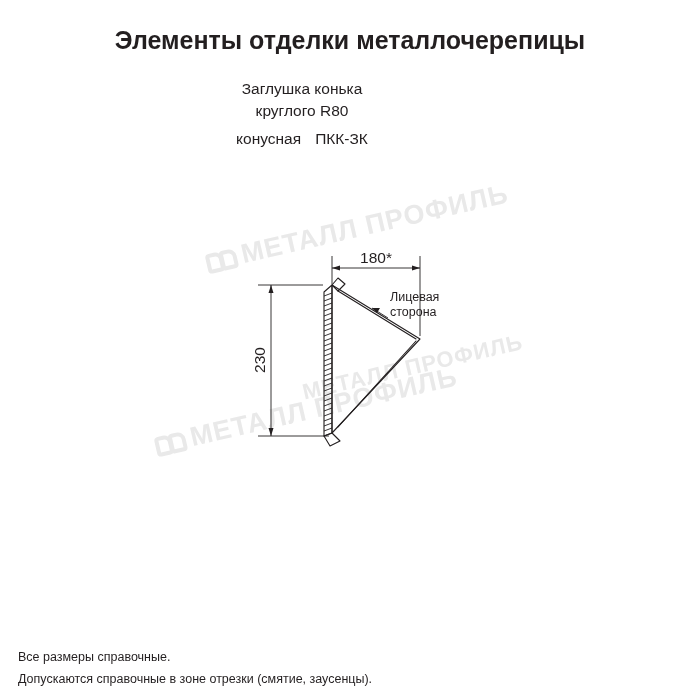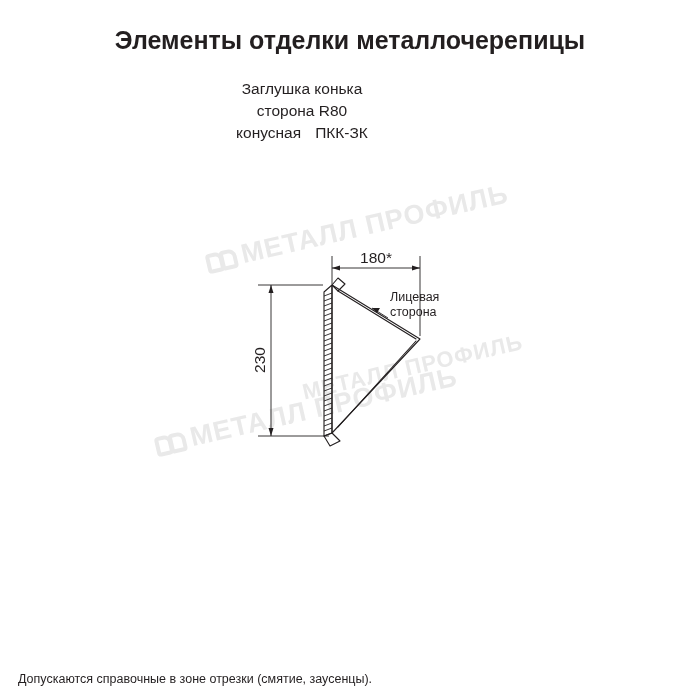--- a/index.html
+++ b/index.html
@@ -38,20 +38,21 @@
     width: 604px;
     text-align: center;
     font-size: 15.5px;
     line-height: 22px;
     color: #231f20;
   }
   .subtitle .ln {
     display: block;
   }
   .subtitle .ln3 {
+    margin-top: 6px;
   }
   .subtitle .code {
     margin-left: 14px;
   }
 
   
   .wm {
     position: absolute;
     color: #e9e9e9;
     font-weight: bold;
@@ -112,21 +113,21 @@
 </style>
 </head>
 <body>
 
 <div class="page">
 
   <div class="title">Элементы отделки металлочерепицы</div>
 
   <div class="subtitle">
     <span class="ln">Заглушка конька</span>
-    <span class="ln">сторона R80</span>
+    <span class="ln">круглого R80</span>
     <span class="ln ln3">
       <span>конусная</span><span class="code">ПКК-ЗК</span>
     </span>
   </div>
 
   <div class="wm wm1">
     <span class="wm-mark"></span><span>МЕТАЛЛ ПРОФИЛЬ</span>
   </div>
   <div class="wm wm2">
     <span class="wm-mark"></span><span>МЕТАЛЛ ПРОФИЛЬ</span>
@@ -199,15 +200,16 @@
     <text x="265" y="160" text-anchor="middle" font-family="Liberation Sans, sans-serif" font-size="15.5" fill="#231f20" transform="rotate(-90 265 160)">230</text>
 
     <g stroke="#231f20" stroke-width="0.9">
       <line x1="388" y1="118" x2="372" y2="108"></line>
       <path d="M372 108 L380 108 L377 113 Z" fill="#231f20" stroke="none"></path>
     </g>
     <text x="390" y="101" font-family="Liberation Sans, sans-serif" font-size="12.5" fill="#231f20">Лицевая</text>
     <text x="390" y="116" font-family="Liberation Sans, sans-serif" font-size="12.5" fill="#231f20">сторона</text>
   </svg>
 
+  <div class="note note1">Все размеры справочные.</div>
   <div class="note note2">Допускаются справочные в зоне отрезки (смятие, заусенцы).</div>
 
 </div>
 
 </body></html>

